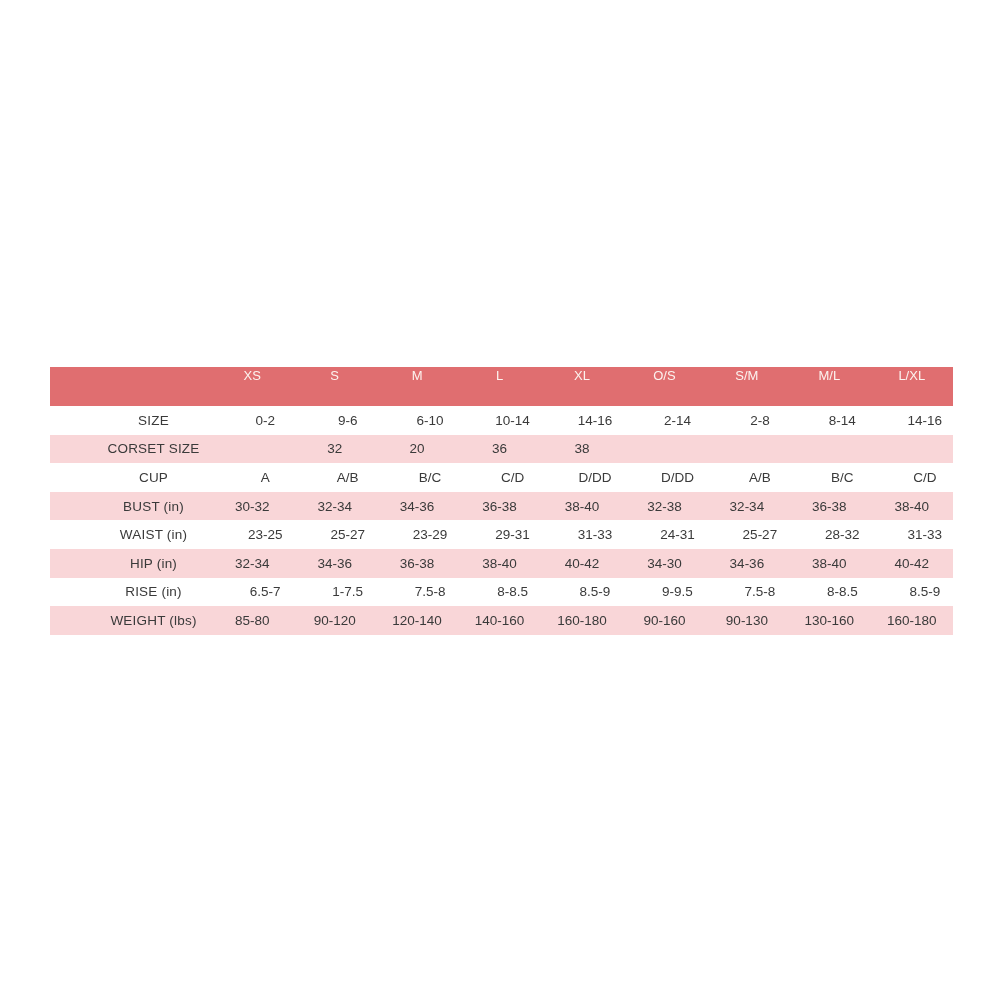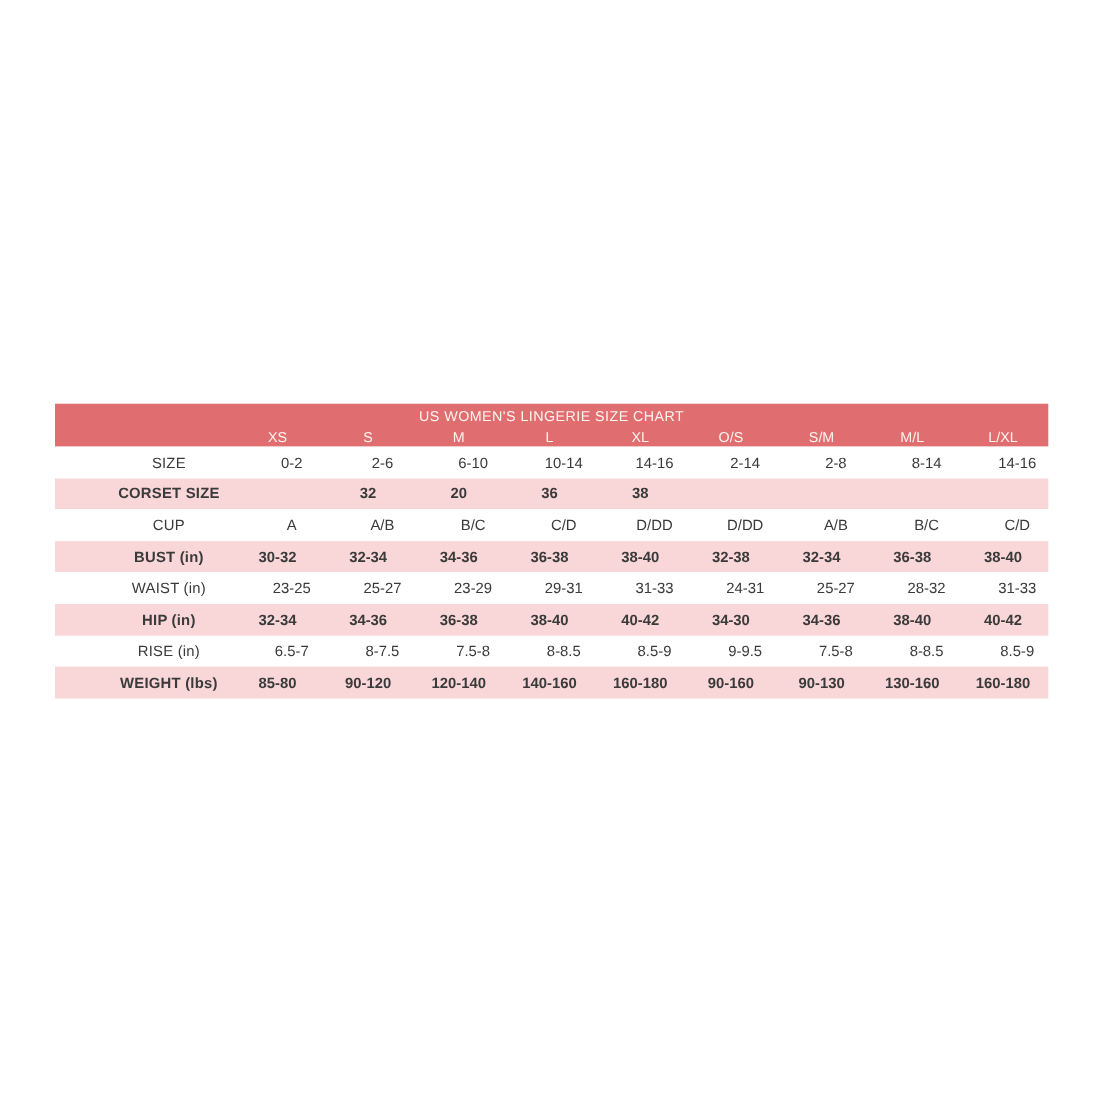--- a/index.html
+++ b/index.html
@@ -42,54 +42,53 @@
   .cols-line {
     height: 17px;
     font-size: 13px;
   }
   .row {
     height: 28.6px;
     font-size: 13.5px;
     color: var(--cell_text, #3a3a3a);
   }
   .row.white { background: var(--row_white, #ffffff); gap: 26px; }
-  .row.pink  { background: var(--row_pink, #f9d6d8); font-weight: bold; }
+  .row.pink  { background: var(--row_pink, #f9d6d8); }
   .cell {
     text-align: center;
     white-space: nowrap;
     overflow: hidden;
   }
   .label {
     letter-spacing: 0.2px;
   }
 </style>
 </head>
 <body>
 
 <div class="chart-wrap">
   <div class="header-block">
-    <div class="title-line cell">US WOMEN'S LINGERIE SIZE CHART</div>
     <div class="grid-row cols-line" id="col-row">
         <div class="cell"></div>
         <div class="cell">XS</div>
         <div class="cell">S</div>
         <div class="cell">M</div>
         <div class="cell">L</div>
         <div class="cell">XL</div>
         <div class="cell">O/S</div>
         <div class="cell">S/M</div>
         <div class="cell">M/L</div>
         <div class="cell">L/XL</div>
       </div>
   </div>
   <div id="rows">
       <div class="grid-row row white">
         <div class="cell label">SIZE</div>
         <div class="cell">0-2</div>
-        <div class="cell">2-6</div>
+        <div class="cell">9-6</div>
         <div class="cell">6-10</div>
         <div class="cell">10-14</div>
         <div class="cell">14-16</div>
         <div class="cell">2-14</div>
         <div class="cell">2-8</div>
         <div class="cell">8-14</div>
         <div class="cell">14-16</div>
       </div>
       <div class="grid-row row pink">
         <div class="cell label">CORSET SIZE</div>
@@ -147,21 +146,21 @@
         <div class="cell">38-40</div>
         <div class="cell">40-42</div>
         <div class="cell">34-30</div>
         <div class="cell">34-36</div>
         <div class="cell">38-40</div>
         <div class="cell">40-42</div>
       </div>
       <div class="grid-row row white">
         <div class="cell label">RISE (in)</div>
         <div class="cell">6.5-7</div>
-        <div class="cell">8-7.5</div>
+        <div class="cell">1-7.5</div>
         <div class="cell">7.5-8</div>
         <div class="cell">8-8.5</div>
         <div class="cell">8.5-9</div>
         <div class="cell">9-9.5</div>
         <div class="cell">7.5-8</div>
         <div class="cell">8-8.5</div>
         <div class="cell">8.5-9</div>
       </div>
       <div class="grid-row row pink">
         <div class="cell label">WEIGHT (lbs)</div>

